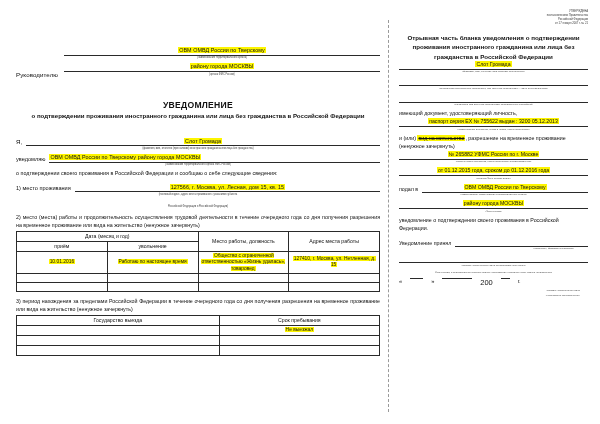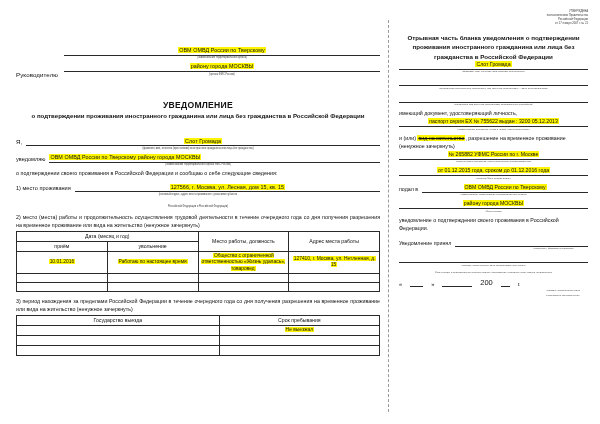--- a/index.html
+++ b/index.html
@@ -225,21 +225,21 @@
     margin-top: 1px;
   }
   .podal-label {
     font-size: 5.3px;
     padding-bottom: 1px;
     margin-right: 4px;
     white-space: nowrap;
   }
   .date-row {
     display: flex;
-    align-items: flex-end;
+    align-items: flex-start;
     font-size: 5.6px;
     margin-top: 2px;
     gap: 8px;
   }
   .date-row .seg {
     border-bottom: 0.6px solid #2a2a2a;
     display: inline-block;
   }
   .seg-s { width: 13px; }
   .seg-m { width: 30px; }

